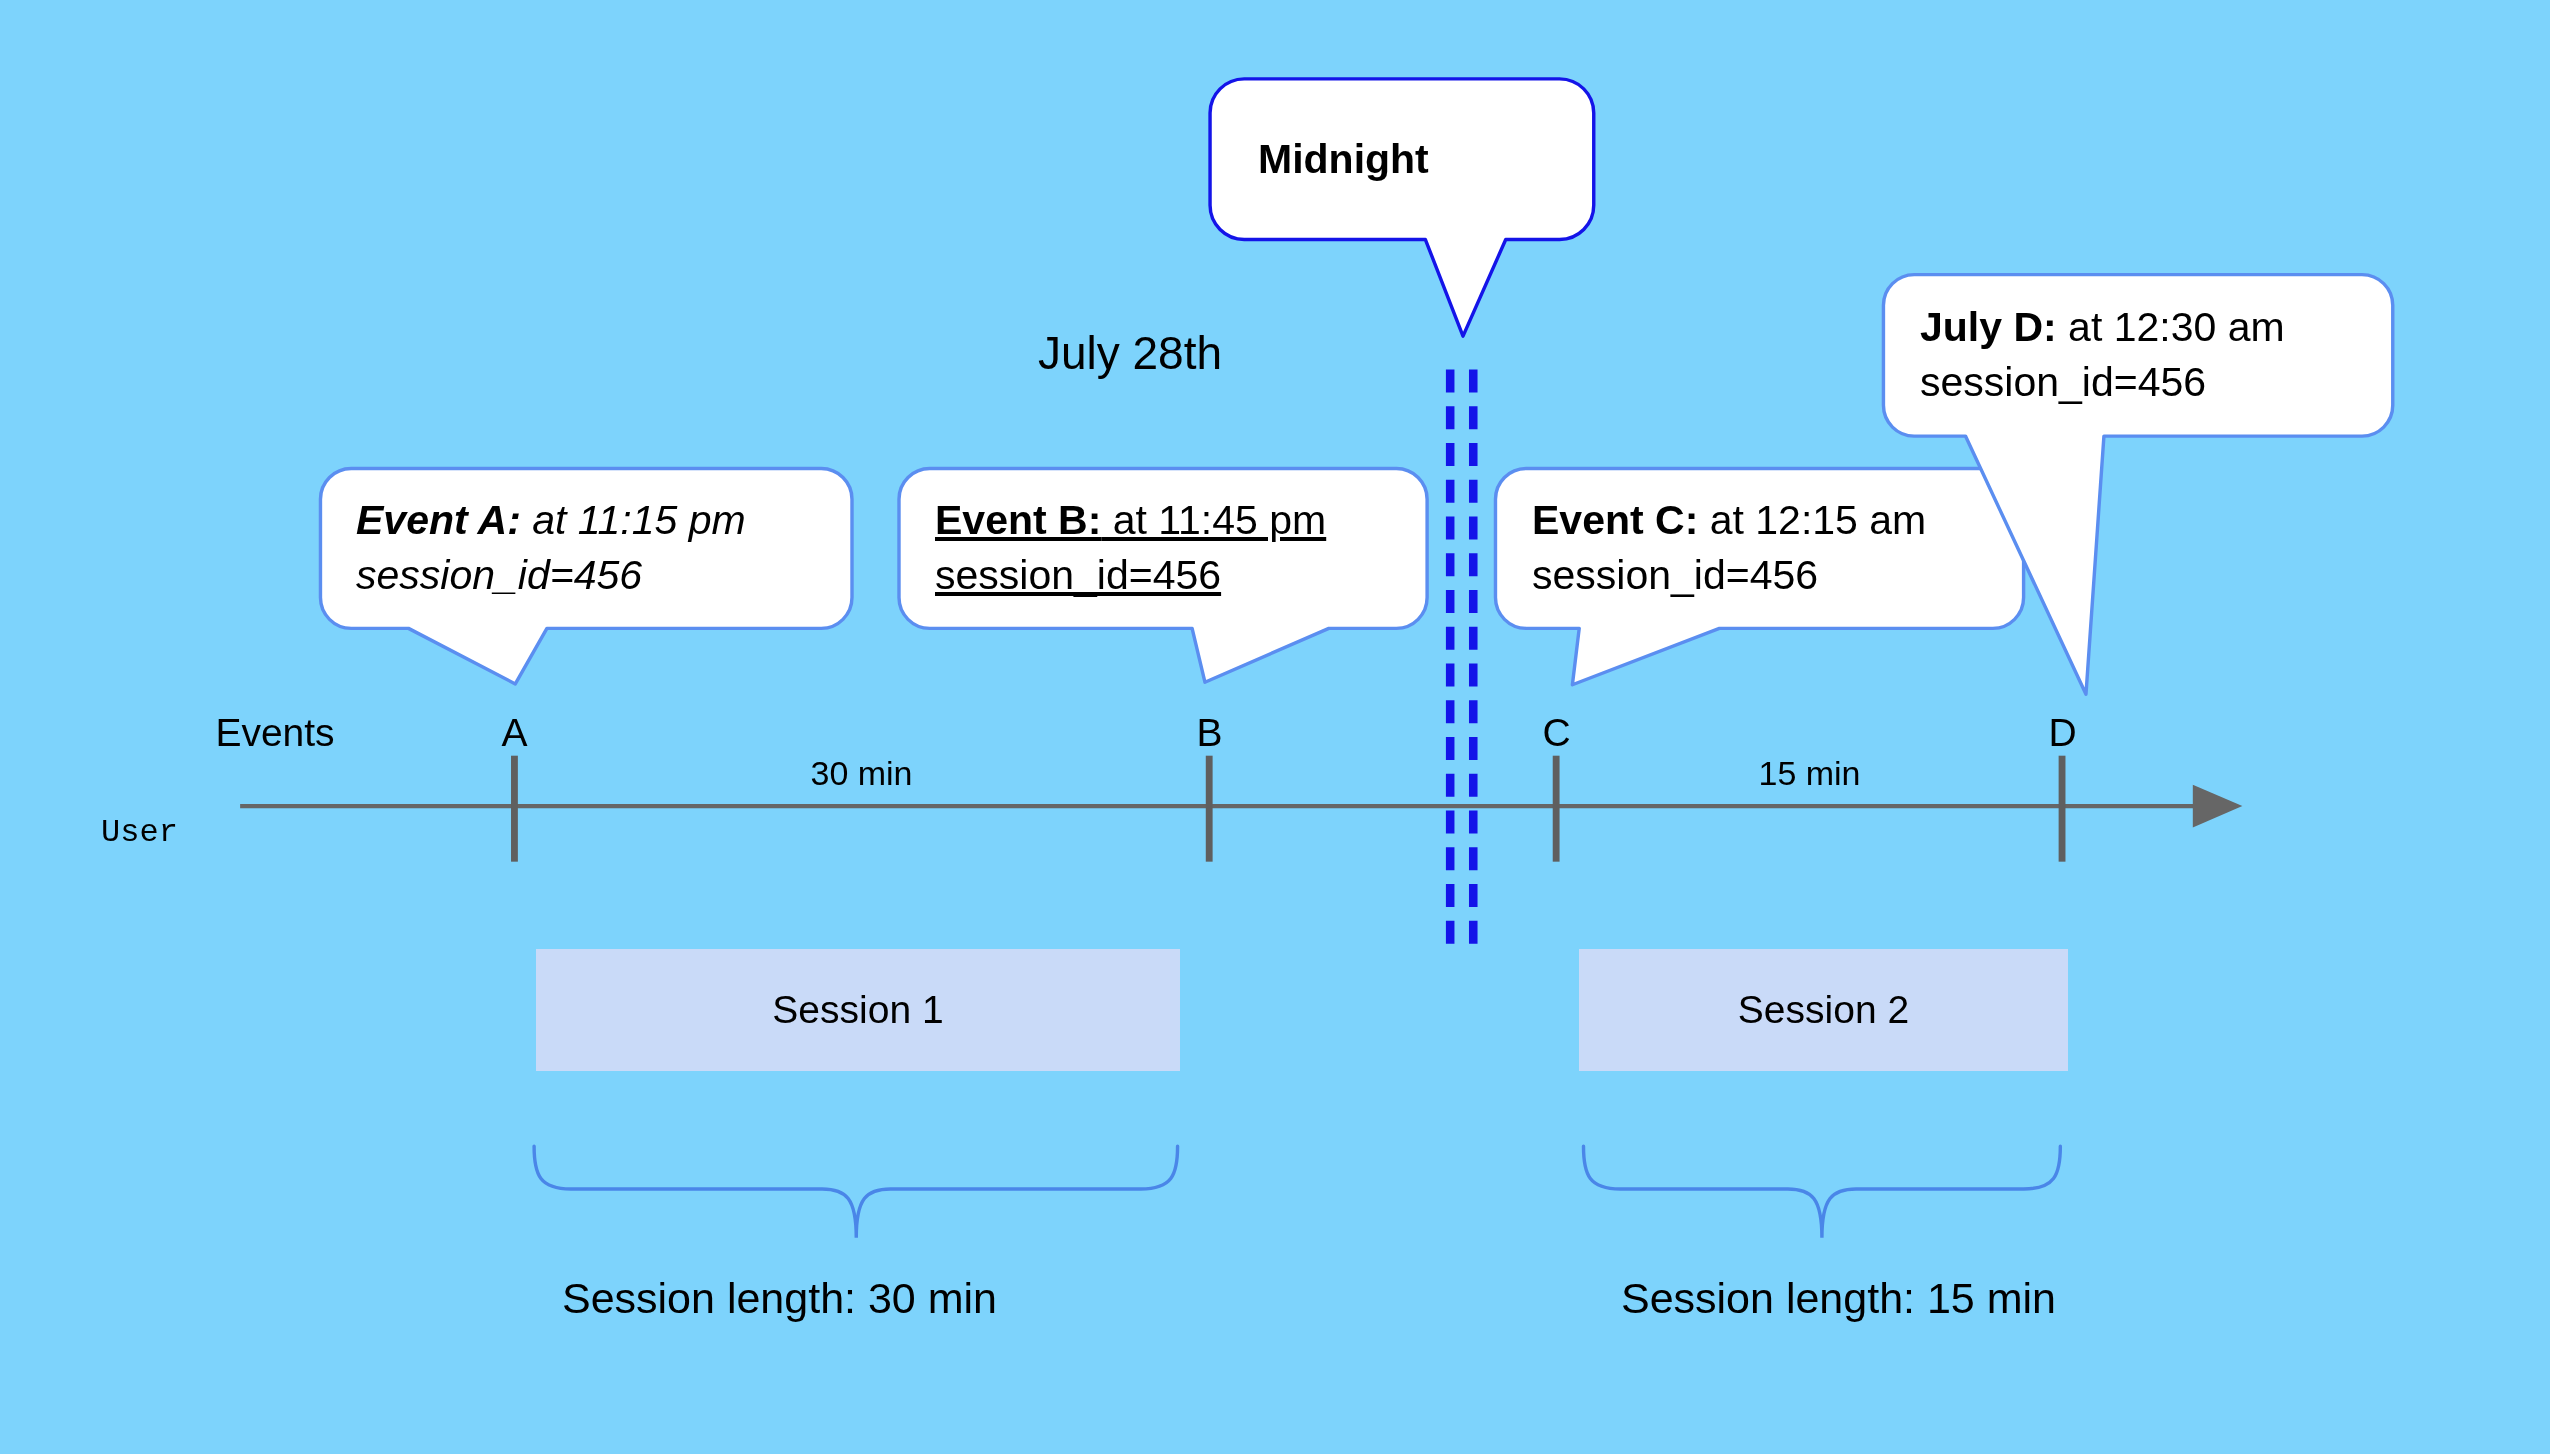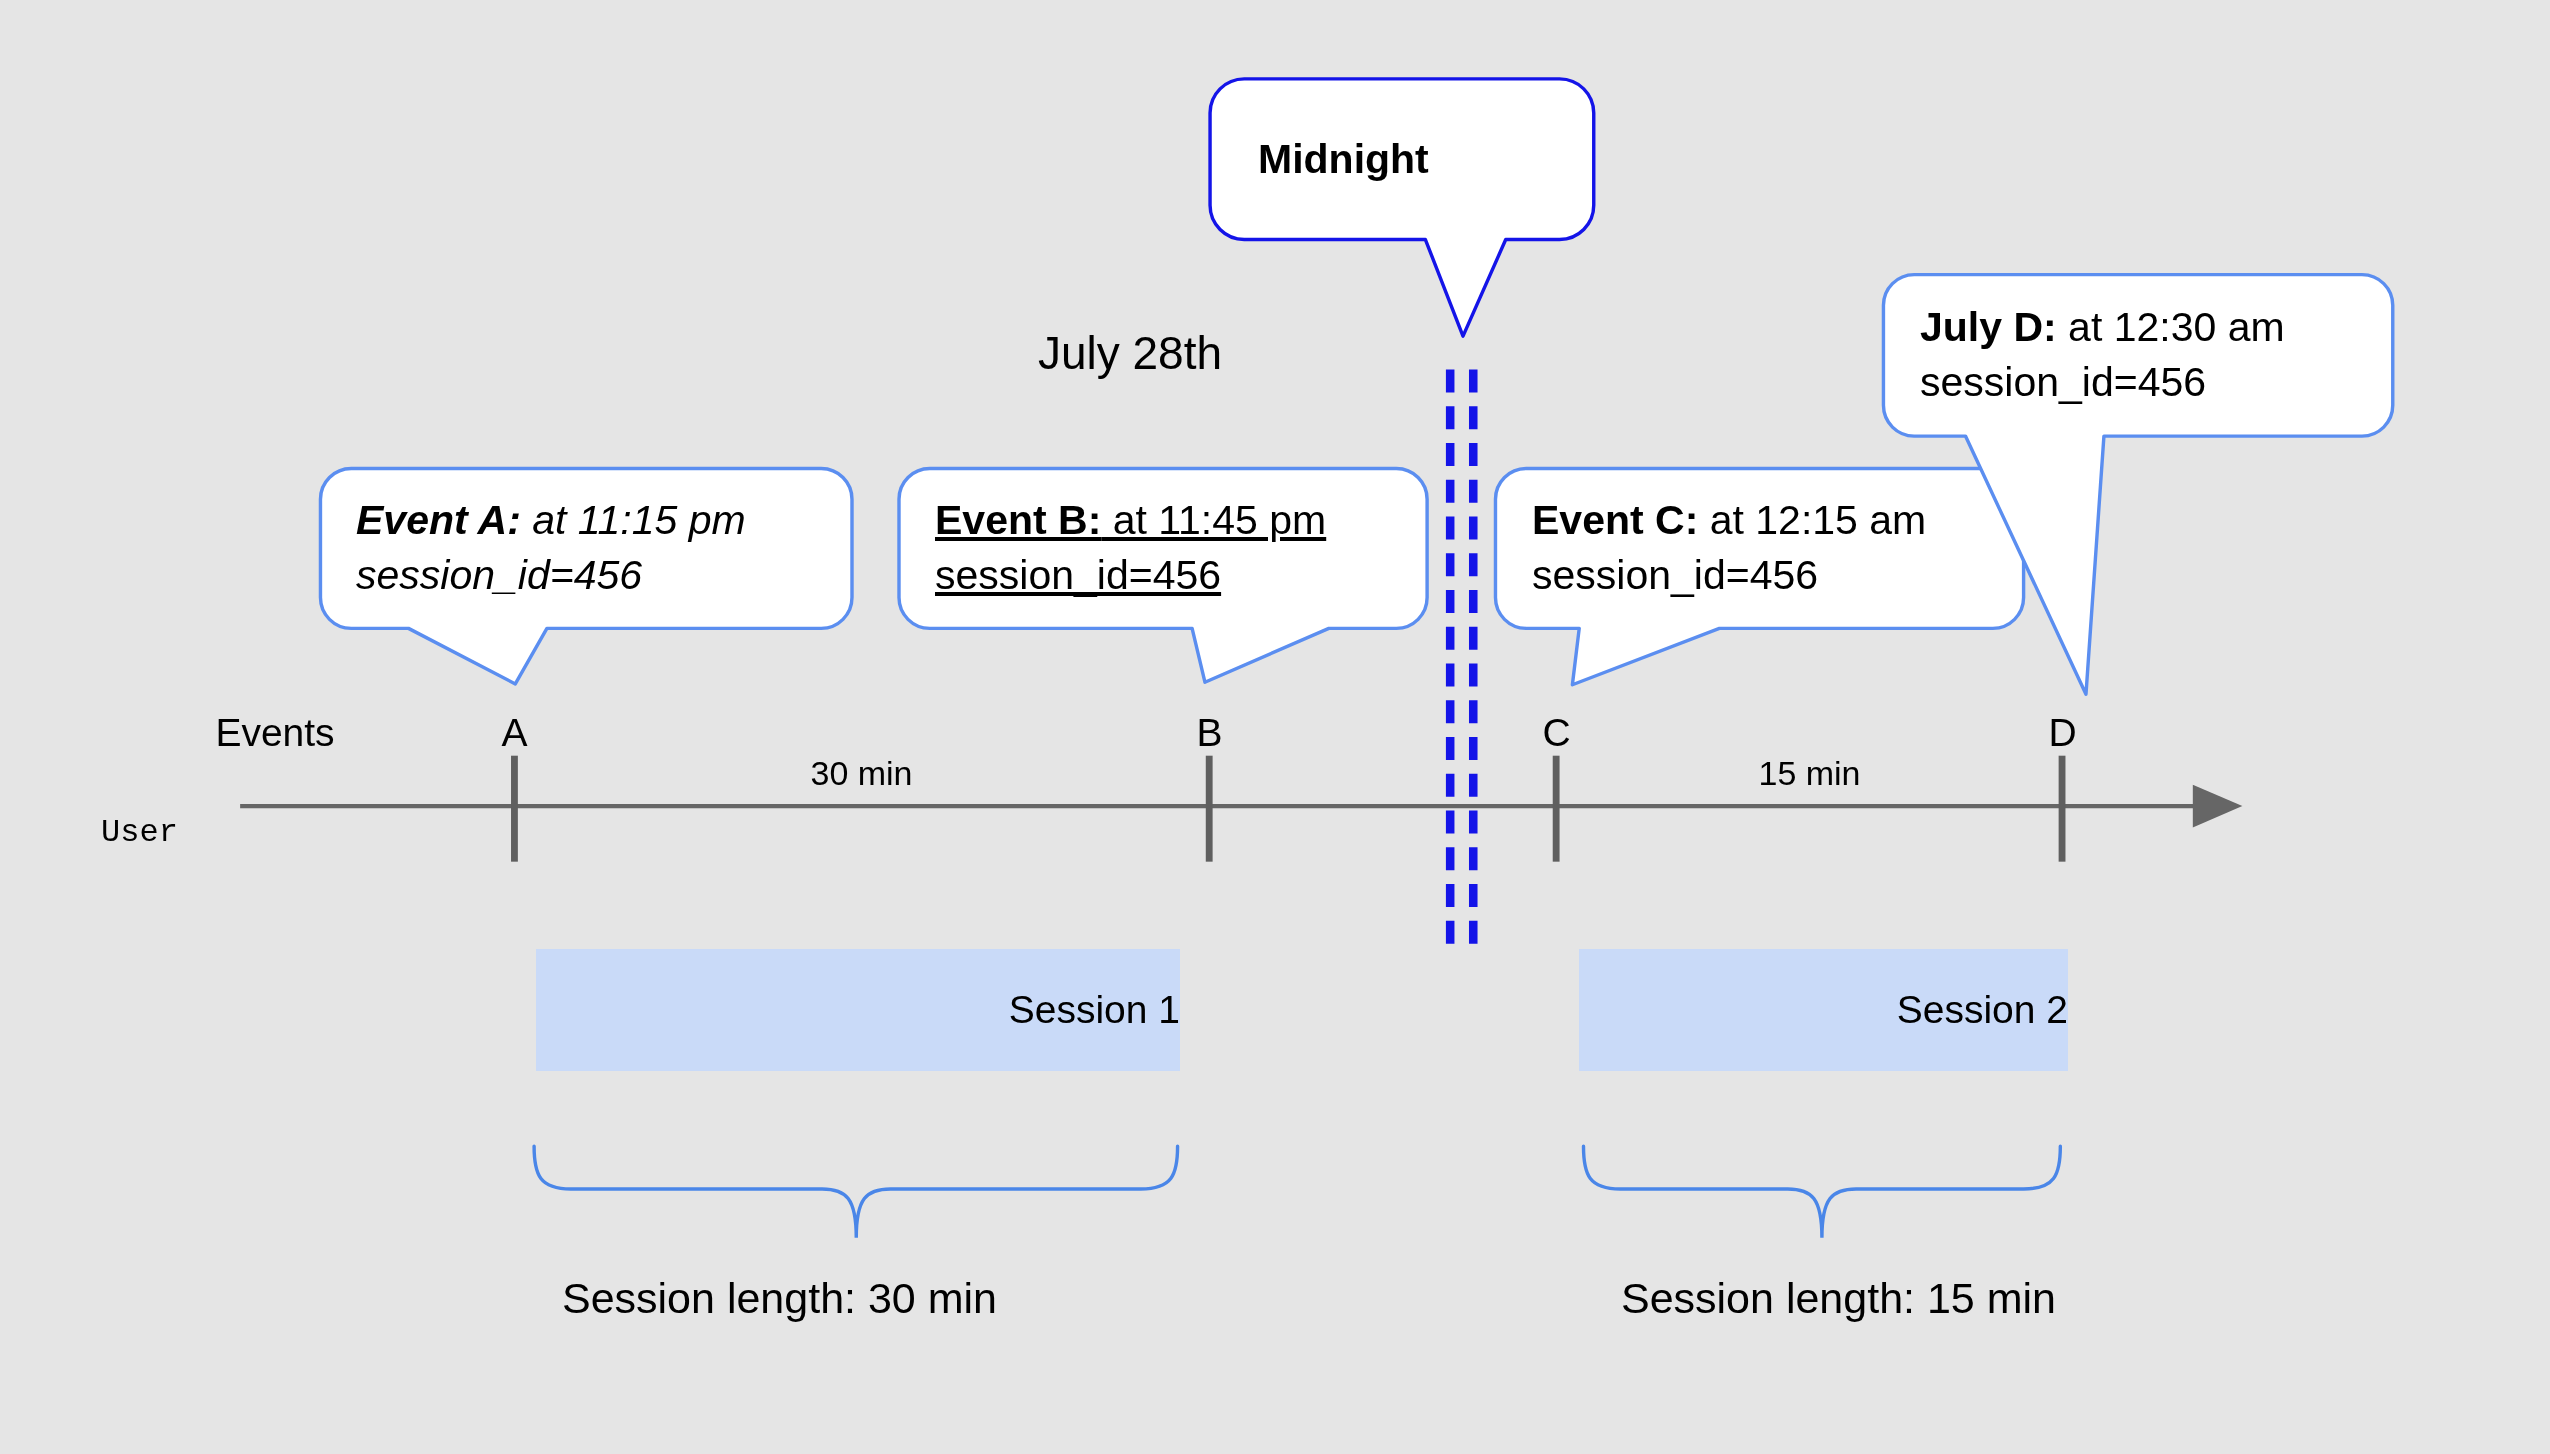--- a/index.html
+++ b/index.html
@@ -11,21 +11,21 @@
     --tick_gray:#5f5f5f;
     --text_black:#000000;
   }
   *{box-sizing:border-box;margin:0;padding:0;}
   html,body{background:#ffffff;}
   body{font-family:"Liberation Sans", sans-serif;color:var(--text_black);}
   .canvas{
     position:relative;
     width:2550px;
     height:1455px;
-    background:#e5e5e5;
+    background:#7dd3fc;
     overflow:hidden;
   }
   .shapes{position:absolute;left:0;top:0;width:2550px;height:1455px;}
   .tl-line{stroke:var(--line_gray);stroke-width:5;}
   .arrowhead{fill:var(--line_gray);}
   .tick{fill:var(--tick_gray);}
   .dash-line{stroke:var(--strong_blue);stroke-width:10;stroke-dasharray:27 16;fill:none;}
   .bubble-main{fill:#ffffff;stroke:var(--strong_blue);stroke-width:4;stroke-linejoin:round;}
   .bubble-event{fill:#ffffff;stroke:var(--bubble_blue);stroke-width:4;stroke-linejoin:round;}
   .brace{fill:none;stroke:var(--brace_blue);stroke-width:4;stroke-linecap:round;}
@@ -53,21 +53,21 @@
     display:flex;flex-direction:column;justify-content:center;
     padding-left:36px;font-size:41px;line-height:55px;
   }
   .callout-a{left:320px;top:468px;width:532px;height:160px;font-style:italic;}
   .callout-b{left:899px;top:468px;width:528px;height:160px;text-decoration:underline;}
   .callout-c{left:1496px;top:468px;width:528px;height:160px;}
   .callout-d{left:1884px;top:274px;width:509px;height:162px;}
   .session-box{
     position:absolute;top:949px;height:122px;
     background:var(--session_fill);
-    display:flex;align-items:center;justify-content:flex-end;
+    display:flex;align-items:center;justify-content:center;
     font-size:39px;
   }
   .session-box-1{left:536px;width:644px;}
   .session-box-2{left:1579px;width:489px;}
   .session-length{top:1256px;width:513px;font-size:43px;line-height:51px;}
   .session-length-1{left:523px;}
   .session-length-2{left:1582px;}
 </style>
 </head>
 <body>

